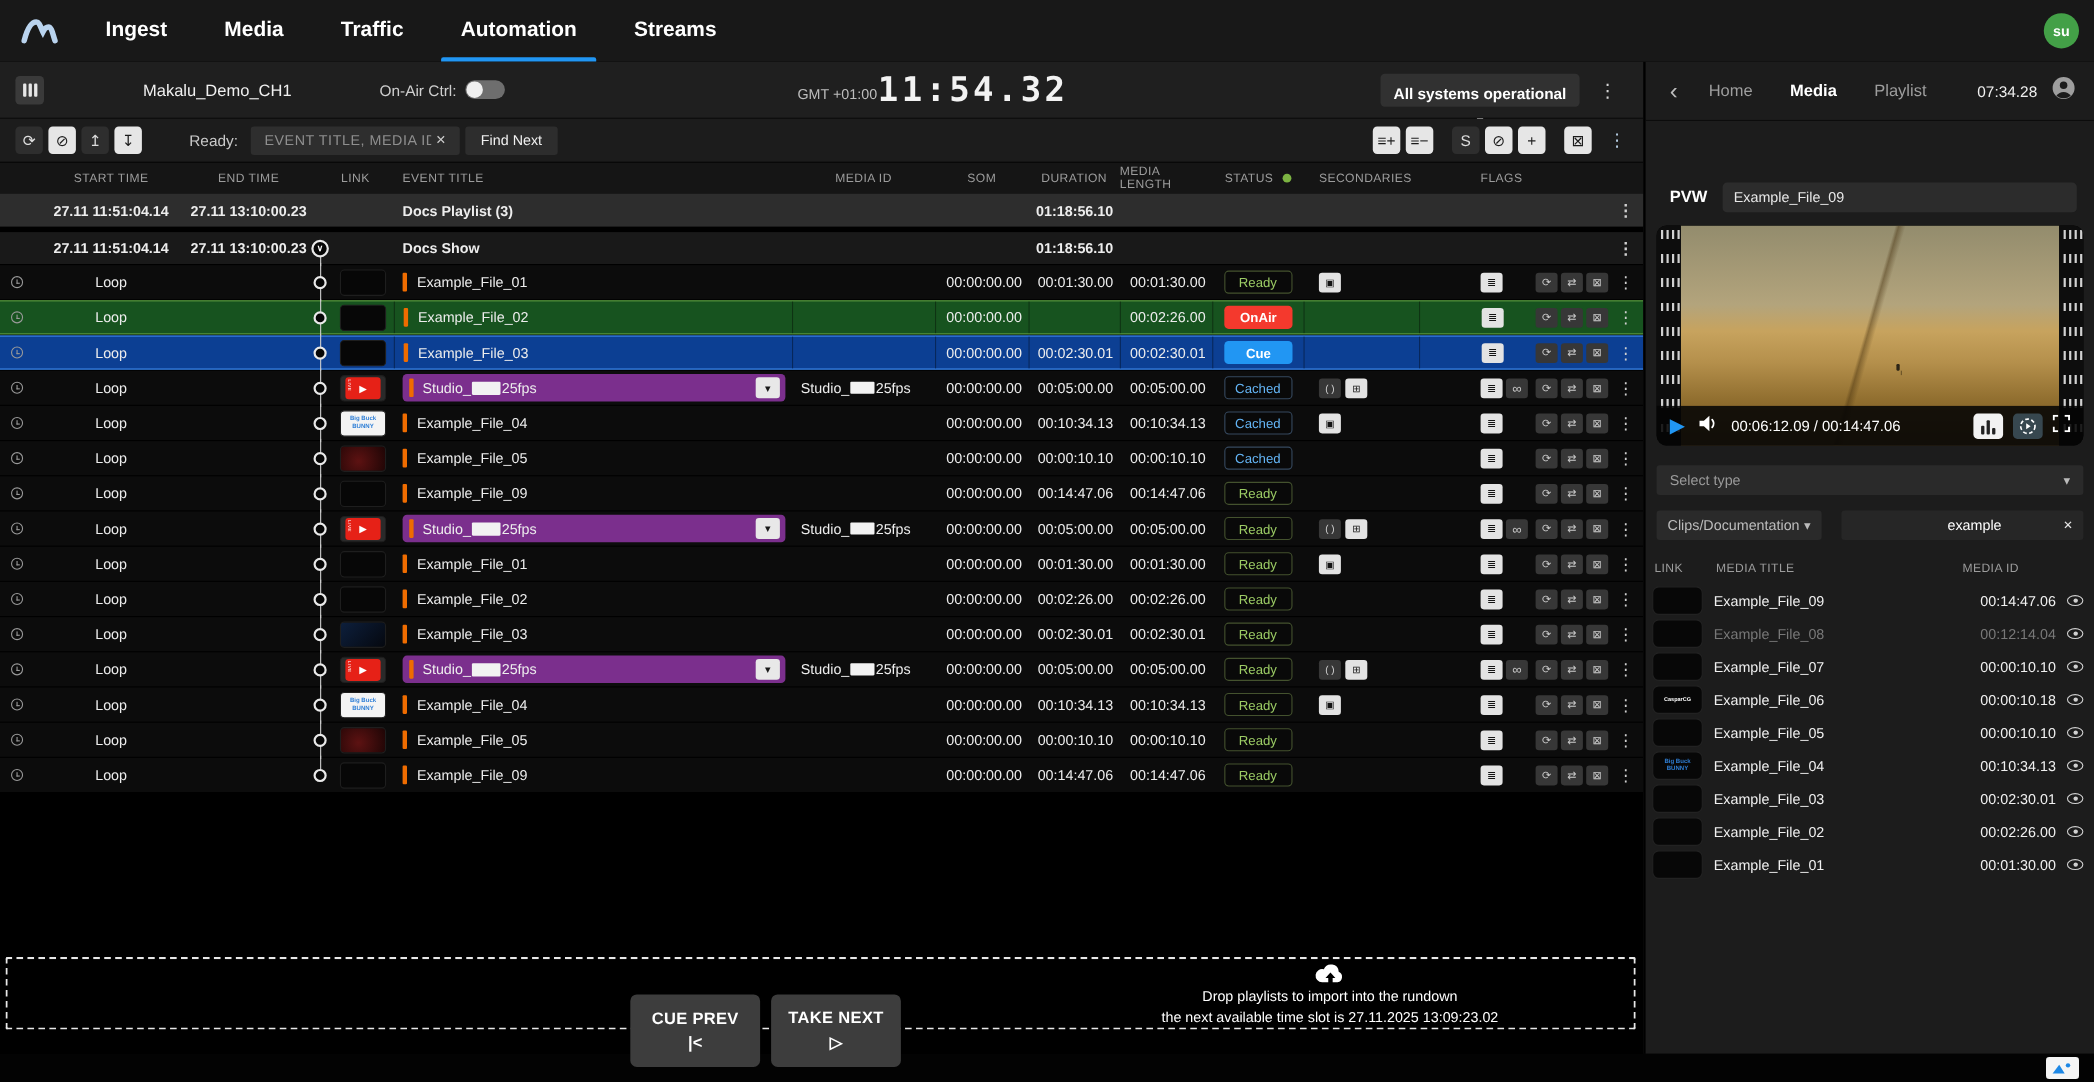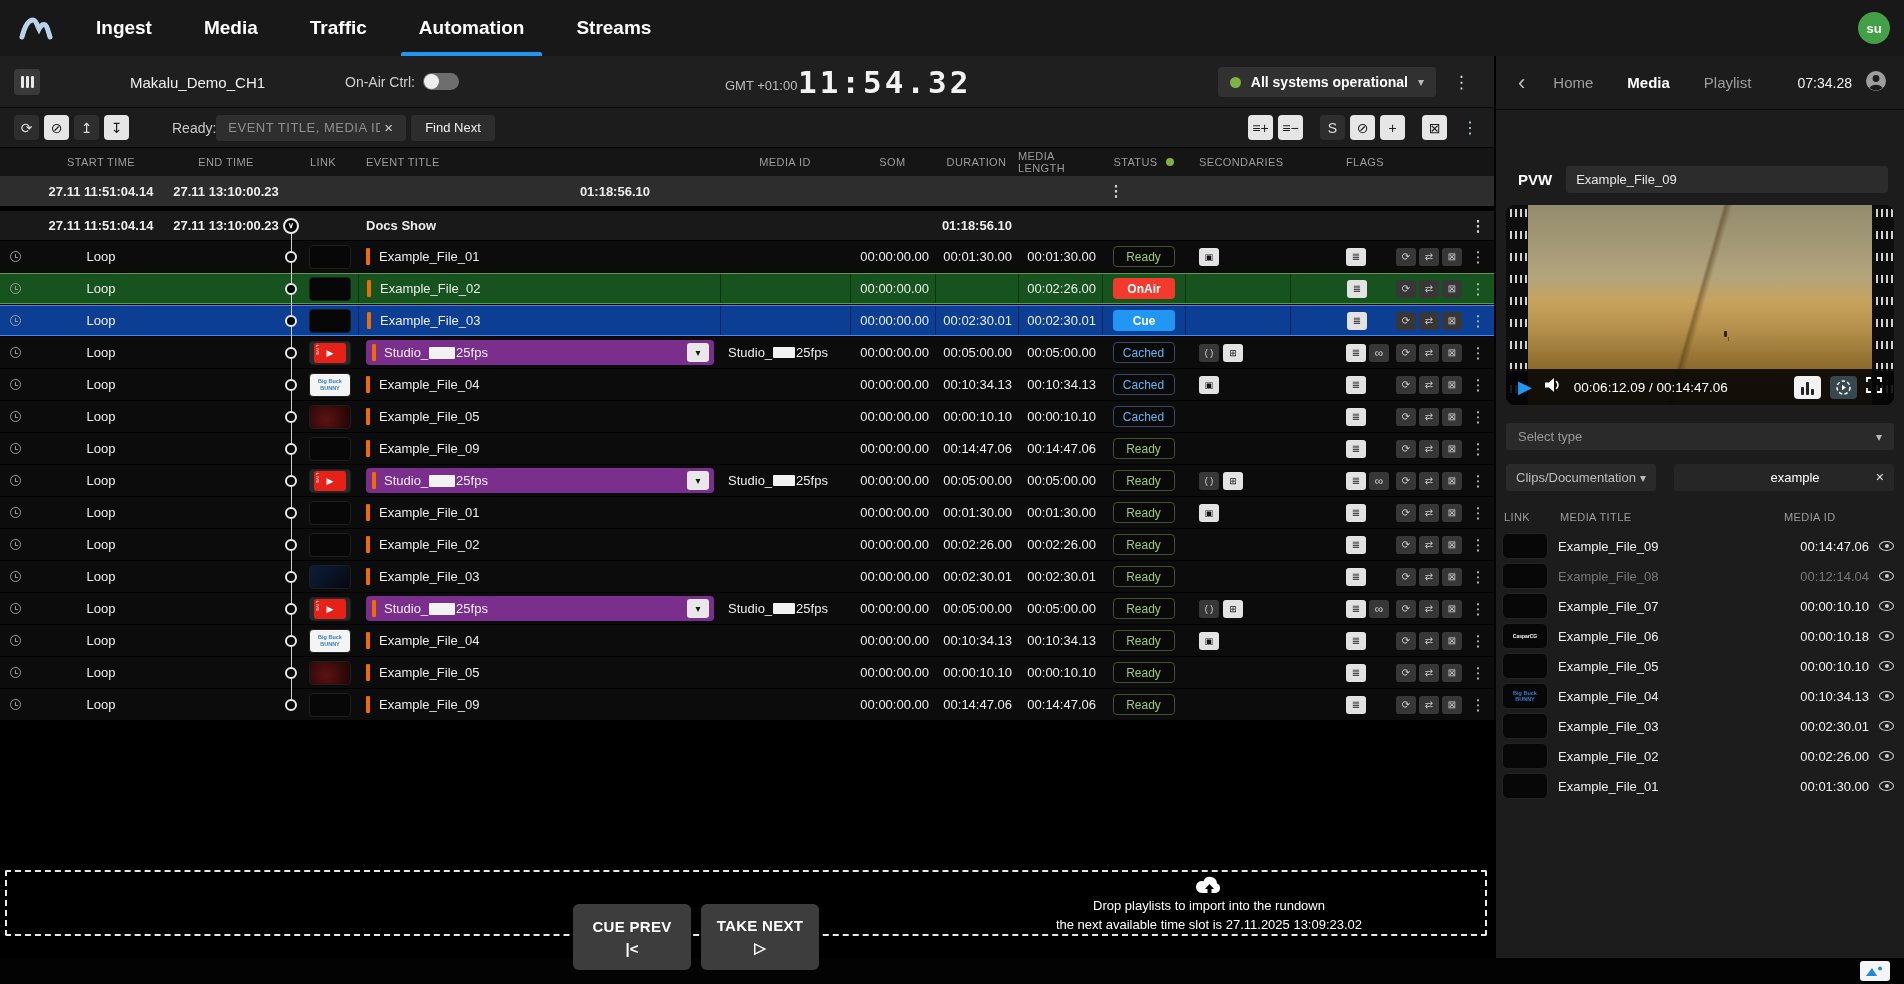--- a/index.html
+++ b/index.html
@@ -20,34 +20,34 @@
 
   .channel-bar { position:relative; height:52px; background:#1f1f1f; border-bottom:1px solid #0a0a0a; }
   .grid-btn { position:absolute; left:14px; top:13px; width:26px; height:26px; background:#3a3a3a; border-radius:4px; display:flex; align-items:center; justify-content:center; gap:2px; cursor:pointer; }
   .grid-btn i { width:3px; height:12px; background:#e8e8e8; border-radius:1px; }
   .channel-name { position:absolute; left:130px; top:18px; font-size:15px; color:#f0f0f0; }
   .onair-wrap { position:absolute; left:345px; top:17px; display:flex; align-items:center; gap:8px; font-size:14px; color:#cfcfcf; }
   .toggle { width:36px; height:17px; background:#6e6e6e; border-radius:9px; position:relative; cursor:pointer; }
   .toggle .knob { position:absolute; left:1px; top:1px; width:15px; height:15px; background:#efefef; border-radius:50%; }
   .tz { position:absolute; left:725px; top:22px; font-size:13px; color:#bdbdbd; }
   .digiclock { position:absolute; left:798px; top:8px; font-family:"DejaVu Sans Mono", monospace; font-size:31px; font-weight:700; letter-spacing:3px; color:#f2f2f2; }
-  .sys-status { position:absolute; right:58px; top:11px; height:30px; background:#313131; border-radius:4px; display:flex; align-items:center; gap:10px; padding:0 12px; cursor:pointer; }
+  .sys-status { position:absolute; right:58px; top:11px; height:30px; background:#313131; border-radius:4px; display:flex; align-items:center; gap:10px; padding:0 12px; cursor:pointer;flex-direction:column; }
   .dot { width:11px; height:11px; border-radius:50%; background:#7cb342; }
   .sys-status span.txt { font-size:14px; font-weight:700; color:#fff; }
   .sys-status .caret { color:#bbb; font-size:12px; }
   .cb-kebab { position:absolute; right:24px; top:16px; color:#d5d5d5; font-size:17px; cursor:pointer; }
 
   
   .toolbar { position:relative; height:40px; background:#1c1c1c; border-bottom:1px solid #060606; display:flex; align-items:center; }
   .tbtn { width:25px; height:25px; border-radius:4px; display:flex; align-items:center; justify-content:center; font-size:14px; cursor:pointer; margin-right:5px; }
   .tbtn.dark { background:#2e2e2e; color:#ddd; }
   .tbtn.light { background:#e6e6e6; color:#1b1b1b; }
   .tb-left { display:flex; margin-left:14px; }
   .search-label { margin-left:38px; font-size:14px; color:#c9c9c9; }
-  .search-input { width:190px; height:26px; background:#2e2e2e; border:none; border-radius:3px; color:#eee; font-size:13px; padding:0 26px 0 12px; outline:none; font-family:"Liberation Sans", sans-serif; }
+  .search-input { margin-left:12px; width:190px; height:26px; background:#2e2e2e; border:none; border-radius:3px; color:#eee; font-size:13px; padding:0 26px 0 12px; outline:none; font-family:"Liberation Sans", sans-serif; }
   .search-input::placeholder { color:#8f8f8f; letter-spacing:.5px; }
   .search-clear { margin-left:-22px; color:#cfcfcf; font-size:15px; cursor:pointer; }
   .findnext { margin-left:18px; height:26px; padding:0 14px; background:#2d2d2d; border-radius:3px; display:flex; align-items:center; font-size:13px; color:#f0f0f0; cursor:pointer; }
   .tb-right { position:absolute; right:16px; display:flex; align-items:center; }
   .tb-gap { width:12px; }
   .tb-kebab { color:#bcd4ea; font-size:16px; margin-left:10px; cursor:pointer; }
 
   
   .rd-header { display:flex; height:28px; align-items:center; background:#151515; font-size:11px; color:#9c9c9c; letter-spacing:.4px; }
   .cell { flex:none; display:flex; align-items:center; height:100%; }
@@ -279,20 +279,23 @@
       <div class="cell c-kebab"></div>
     </div>
 
     <div class="rd-rows" id="rd-rows">
         <div class="rd-row group1">
     <div class="cell c-icon"></div>
     <div class="cell c-start gf-start">27.11  11:51:04.14</div>
     <div class="cell c-end gf-end">27.11  13:10:00.23</div>
     <div class="cell c-link"></div>
     <div class="cell c-thumb"></div>
+    <div class="cell c-title">
+            <span class="title-text gf-title">Docs Playlist (3)</span>
+          </div>
     <div class="cell c-mediaid"></div>
     <div class="cell c-som"></div>
     <div class="cell c-dur gf-dur">01:18:56.10</div>
     <div class="cell c-len"></div>
     <div class="cell c-status"></div>
     <div class="cell c-sec"></div>
     <div class="cell c-flags"></div>
     <div class="cell c-kebab">⋮</div>
   </div>
         <div class="rd-row group2">

